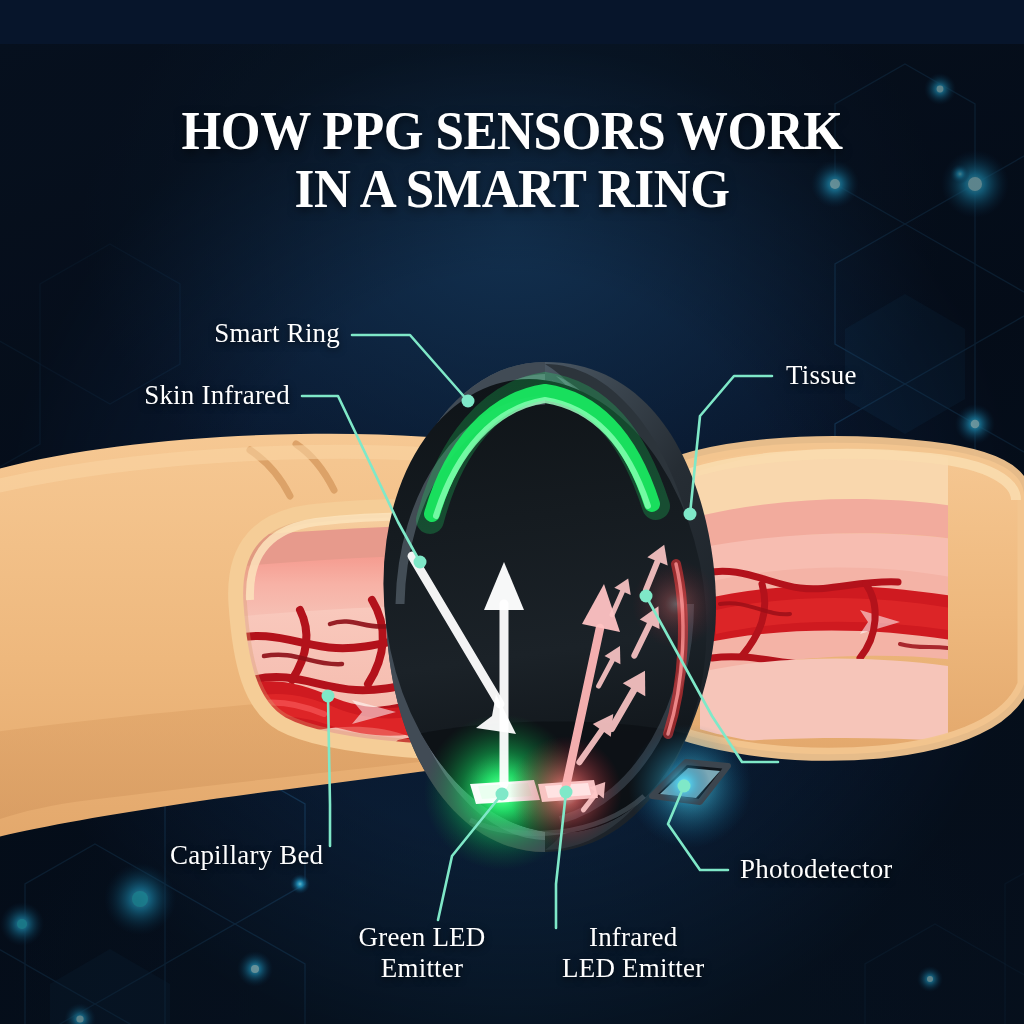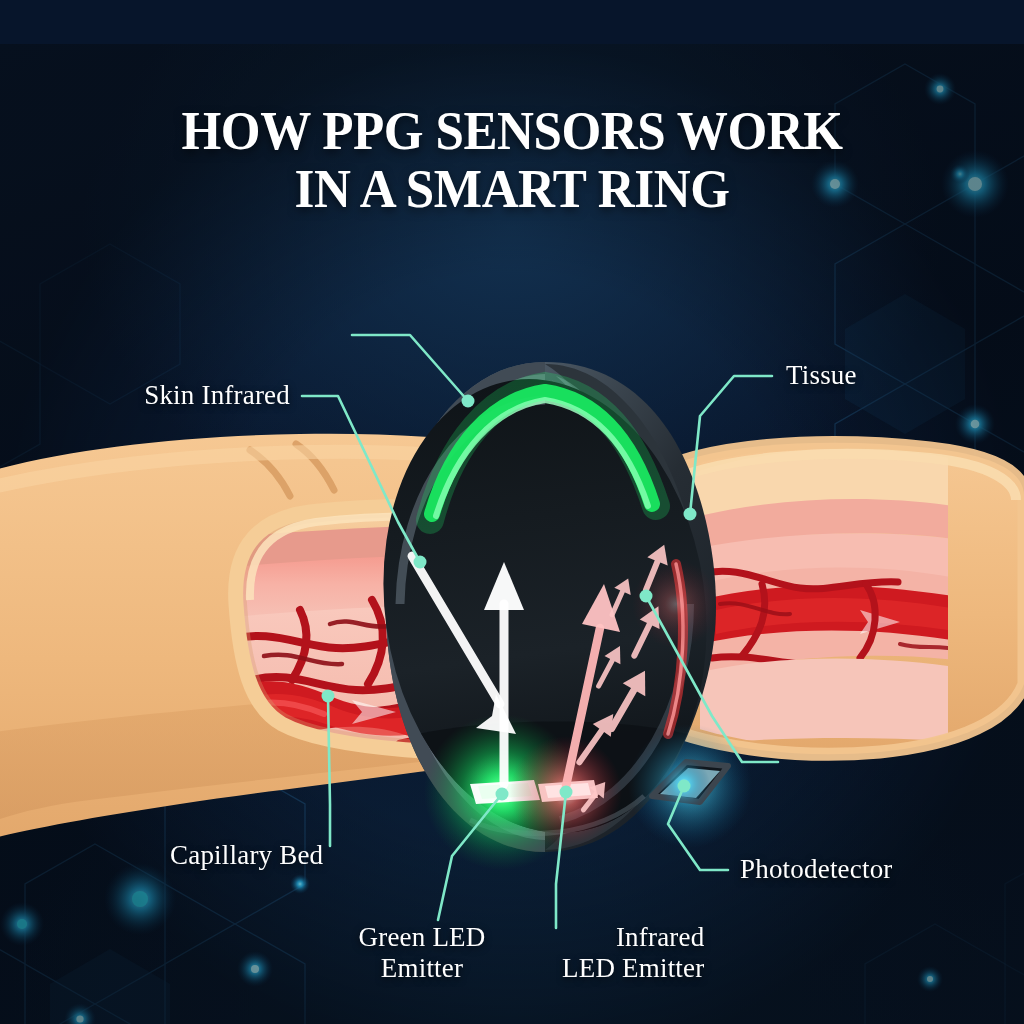--- a/index.html
+++ b/index.html
@@ -27,21 +27,21 @@
     pointer-events:none;
   }
 
   
   .label{
     position:absolute;color:#fff;font-size:27px;font-weight:400;
     line-height:1.15;letter-spacing:.2px;
     text-shadow:0 2px 7px rgba(0,0,0,.7);
     white-space:pre-line;
   }
-  .lb-right{text-align:right;}
+  .lb-right{text-align:center;}
   .lb-left{text-align:right;}
   .lb-center{text-align:center;}
 </style>
 </head>
 <body>
 
 <div id="stage">
 
   <svg class="layer" viewBox="0 0 1024 1024">
     <defs>
@@ -558,20 +558,21 @@
       <circle cx="684" cy="742" r="6.5"></circle>
       <circle cx="328" cy="652" r="6.5"></circle>
       <circle cx="502" cy="750" r="6.5"></circle>
       <circle cx="566" cy="748" r="6.5"></circle>
     </g>
   </svg>
 
   <div id="title">HOW PPG SENSORS WORK
 IN A SMART RING</div>
 
+  <div class="label lb-left" style="right:684px;top:274px;">Smart Ring</div>
 
   <div class="label lb-left" style="right:734px;top:336px;">Skin Infrared</div>
 
   <div class="label lb-right" style="left:786px;top:316px;">Tissue</div>
 
 
   <div class="label lb-right" style="left:170px;top:796px;">Capillary Bed</div>
 
   <div class="label lb-right" style="left:740px;top:810px;">Photodetector</div>
 

